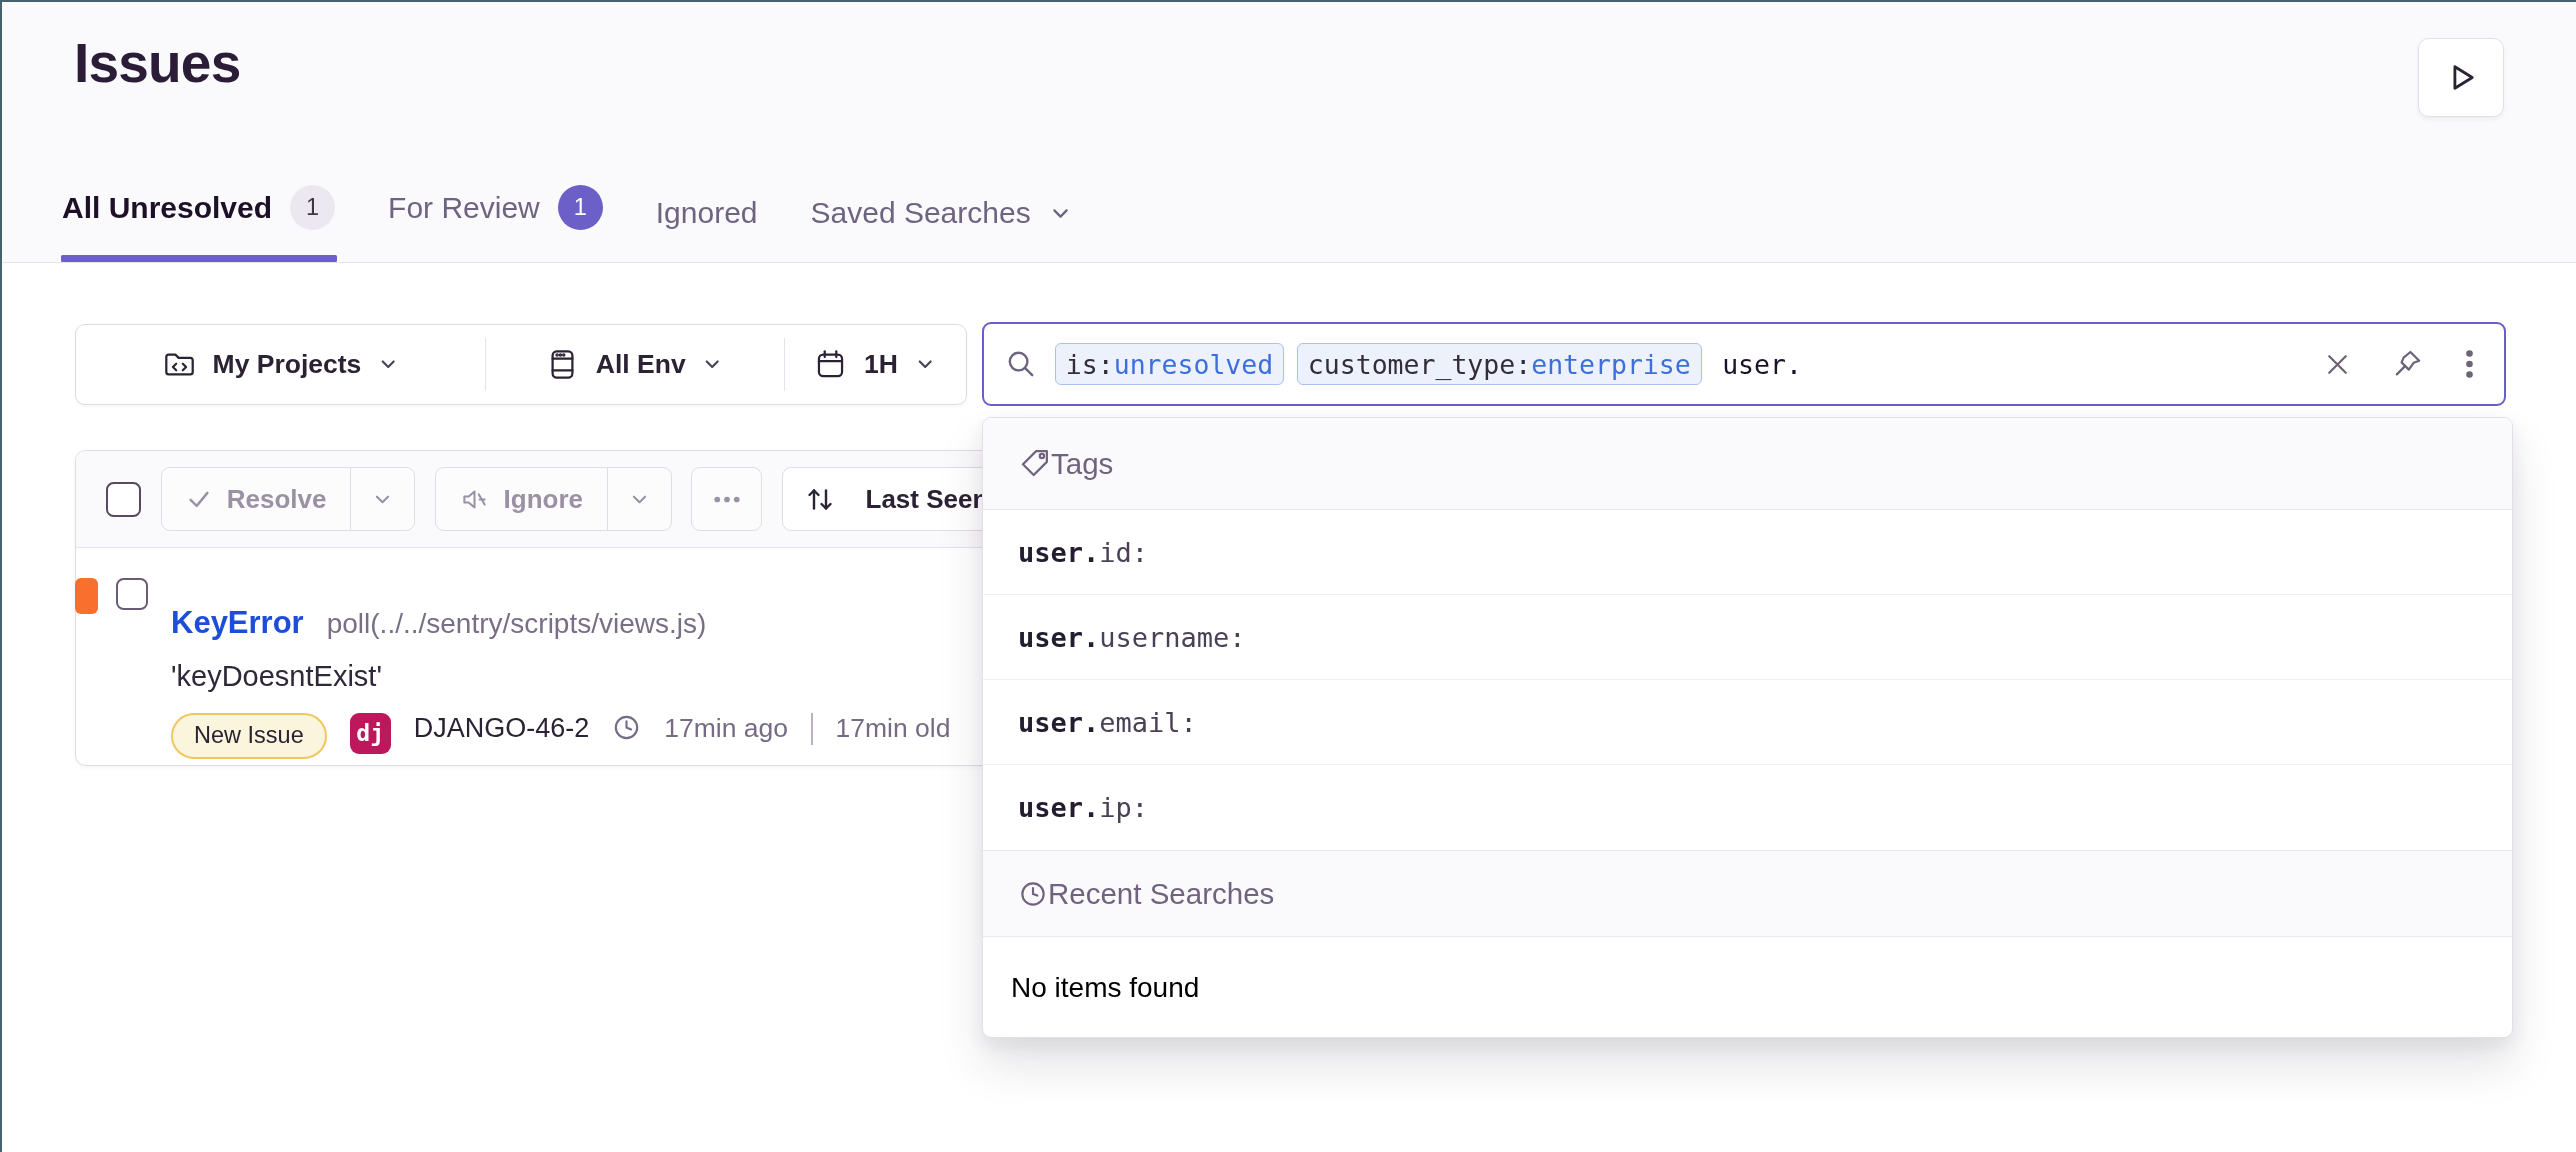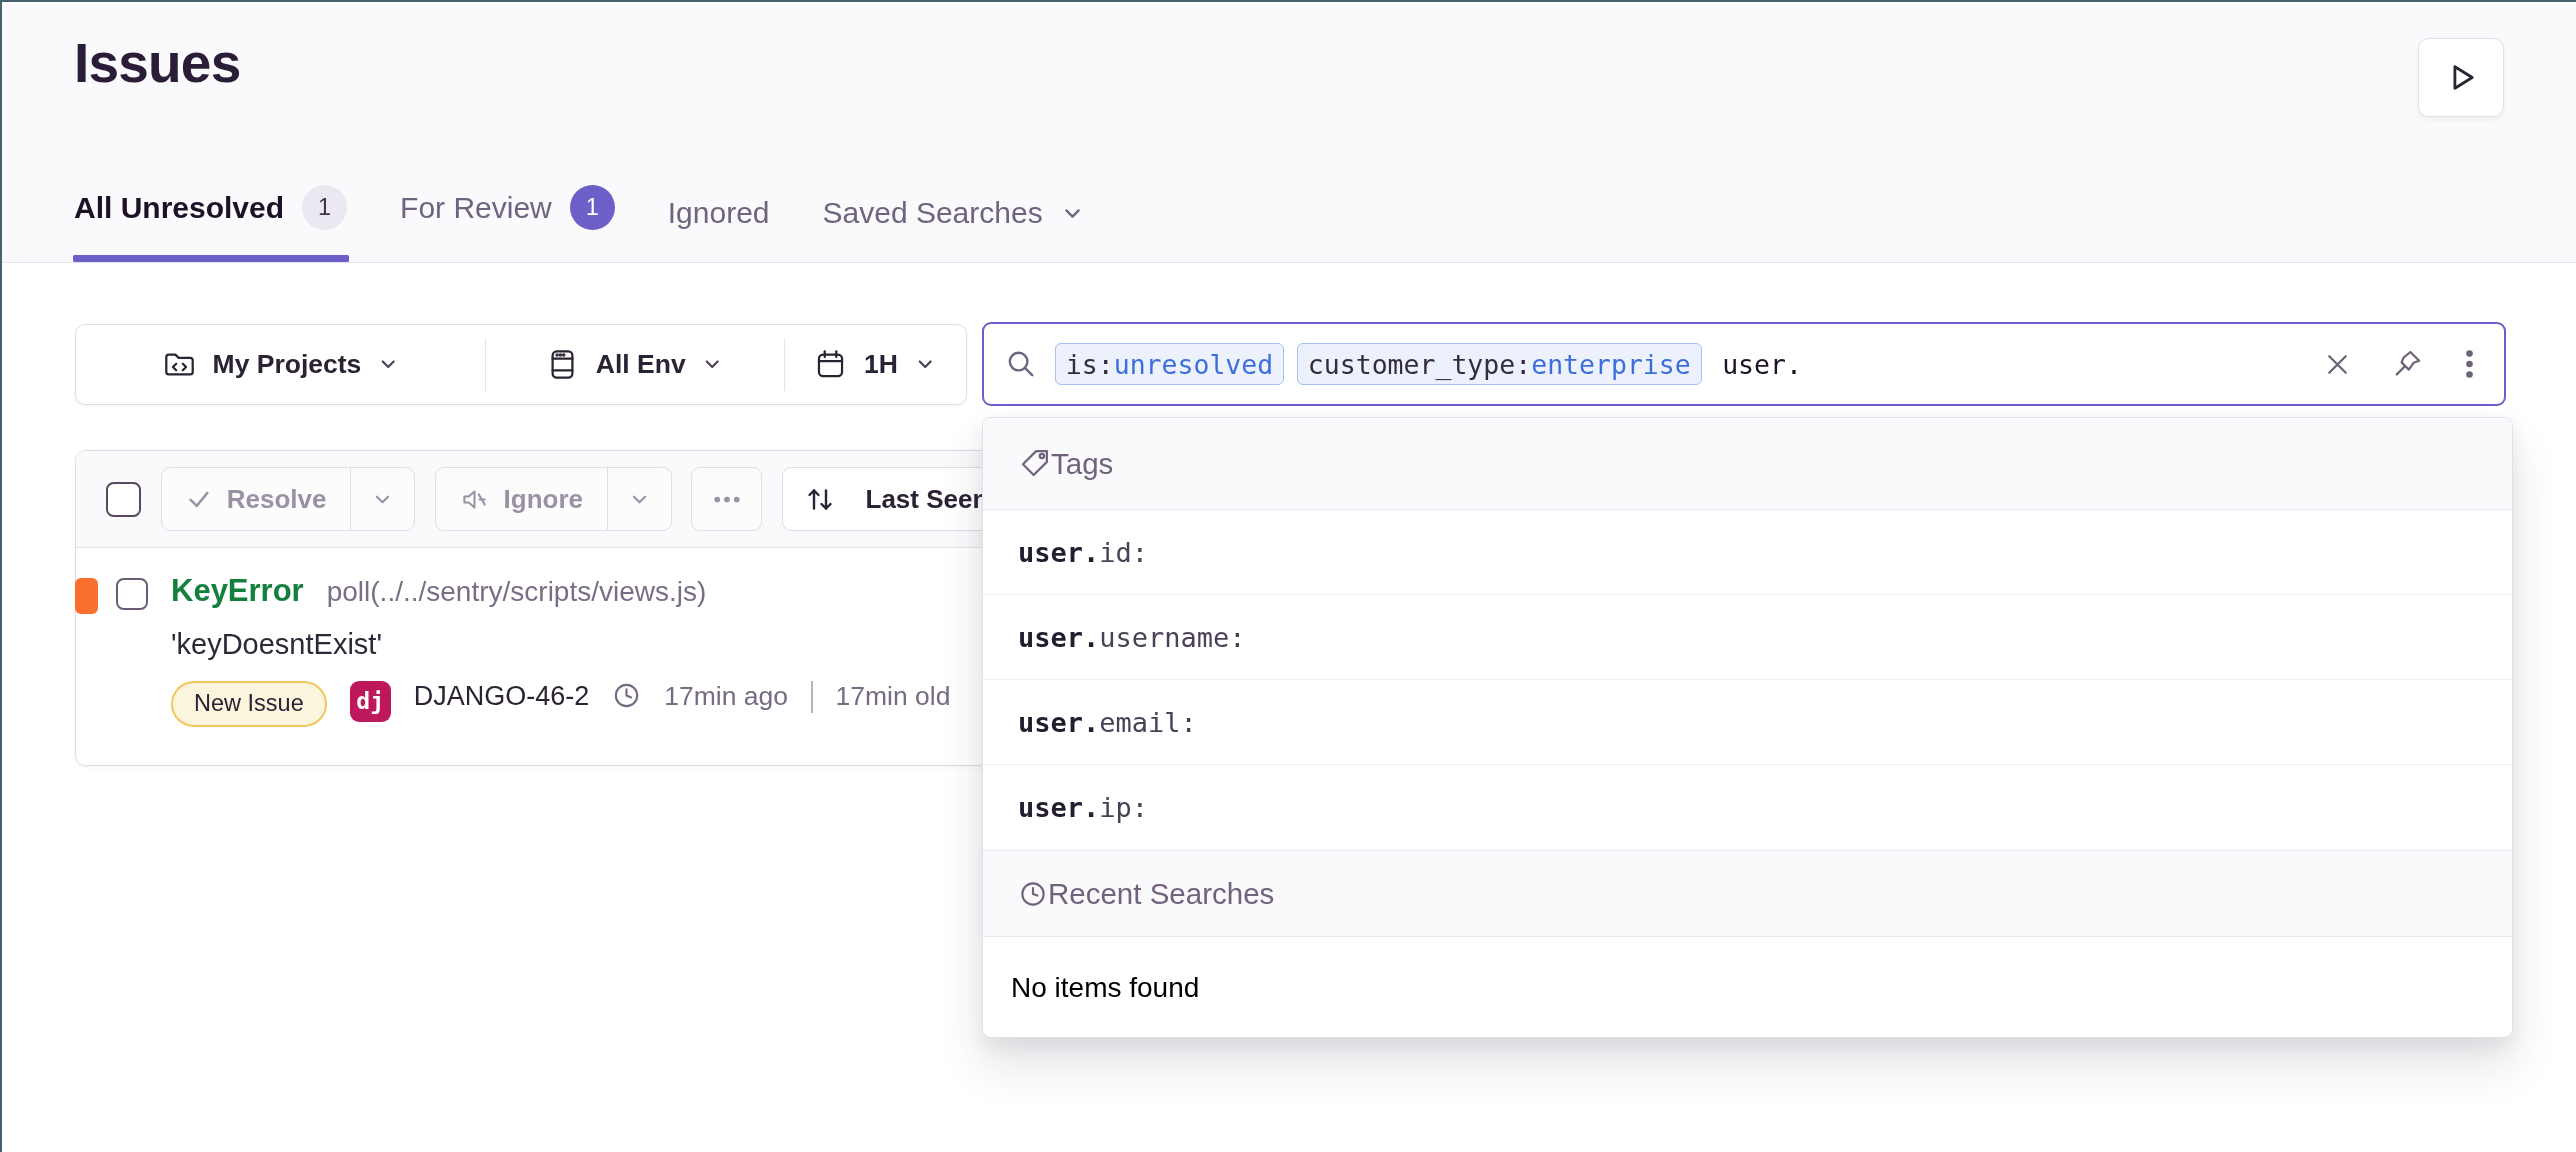--- a/index.html
+++ b/index.html
@@ -22,21 +22,21 @@
     font-size:55px; font-weight:700; color:#2B1D37; letter-spacing:-0.8px;
   }
   .play-btn {
     position:absolute; right:72px; top:36px; width:86px; height:79px;
     background:#fff; border:1.5px solid #E4DEE8; border-radius:10.6px;
     display:flex; align-items:center; justify-content:center;
     box-shadow:0 2.3px 4.5px rgba(43,34,51,0.05); cursor:pointer;
   }
 
   .tabs {
-    position:absolute; left:72px; bottom:0; display:flex; gap:53px; align-items:flex-end;
+    position:absolute; left:60px; bottom:0; display:flex; gap:53px; align-items:flex-end;
   }
   .tab {
     position:relative; display:flex; align-items:center; gap:18px;
     font-size:30px; color:#6F6480; padding-bottom:32px; cursor:pointer; font-weight:500;
   }
   .tab.active { color:#1D1127; font-weight:600; }
   .tab.active::after {
     content:""; position:absolute; left:-1.5px; right:-1.5px; bottom:0; height:6.8px;
     background:#6C5FC7; border-radius:1.5px;
   }
@@ -140,21 +140,21 @@
   .level-bar {
     position:absolute; left:-1.5px; top:29.5px; width:23px; height:36px;
     background:#F9702E; border-radius:6px;
   }
   .issue-checkbox {
     position:absolute; left:40px; top:30px; width:32px; height:32px;
     background:#fff; border:2.3px solid #6A5C77; border-radius:7.6px; cursor:pointer;
   }
   .issue-content { position:absolute; left:95px; top:25px; }
   .issue-line1 { display:flex; align-items:baseline; gap:23px; }
-  .issue-title { font-size:31px; font-weight:700; color:#15803d; cursor:pointer; }
+  .issue-title { font-size:31px; font-weight:700; color:#1d4ed8; cursor:pointer;margin-top:32px; }
   .issue-culprit { font-size:28px; color:#7A6E87; }
   .issue-message { margin-top:19px; font-size:29px; color:#2F2838; }
   .issue-meta { margin-top:19.7px; display:flex; align-items:flex-start; gap:23px; }
   .new-issue-badge {
     border:2.3px solid #F0C75F; background:#FCF5DE; color:#2B2233;
     font-size:23.5px; padding:7.6px 21px; border-radius:756px;
   }
   .dj-icon {
     width:41px; height:41px; background:#be185d; color:#fff; border-radius:9px;
     display:flex; align-items:center; justify-content:center;

